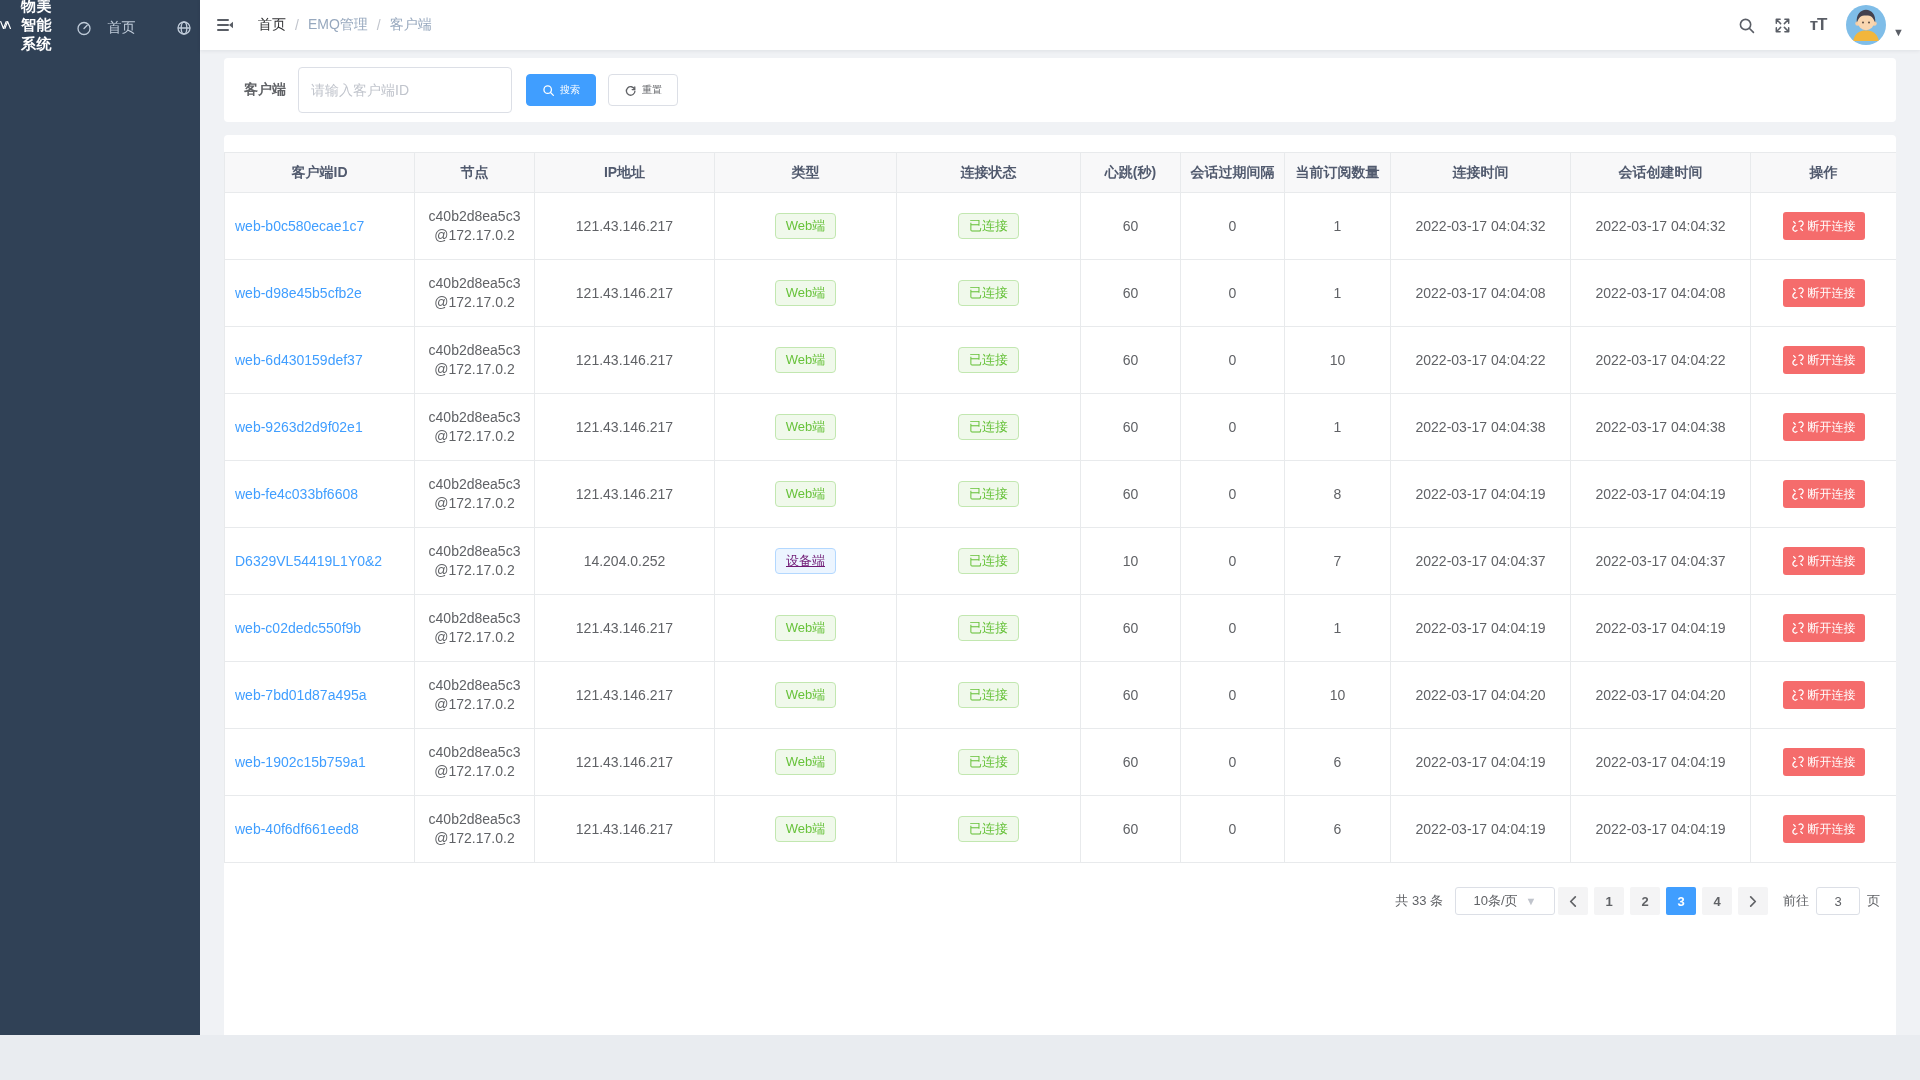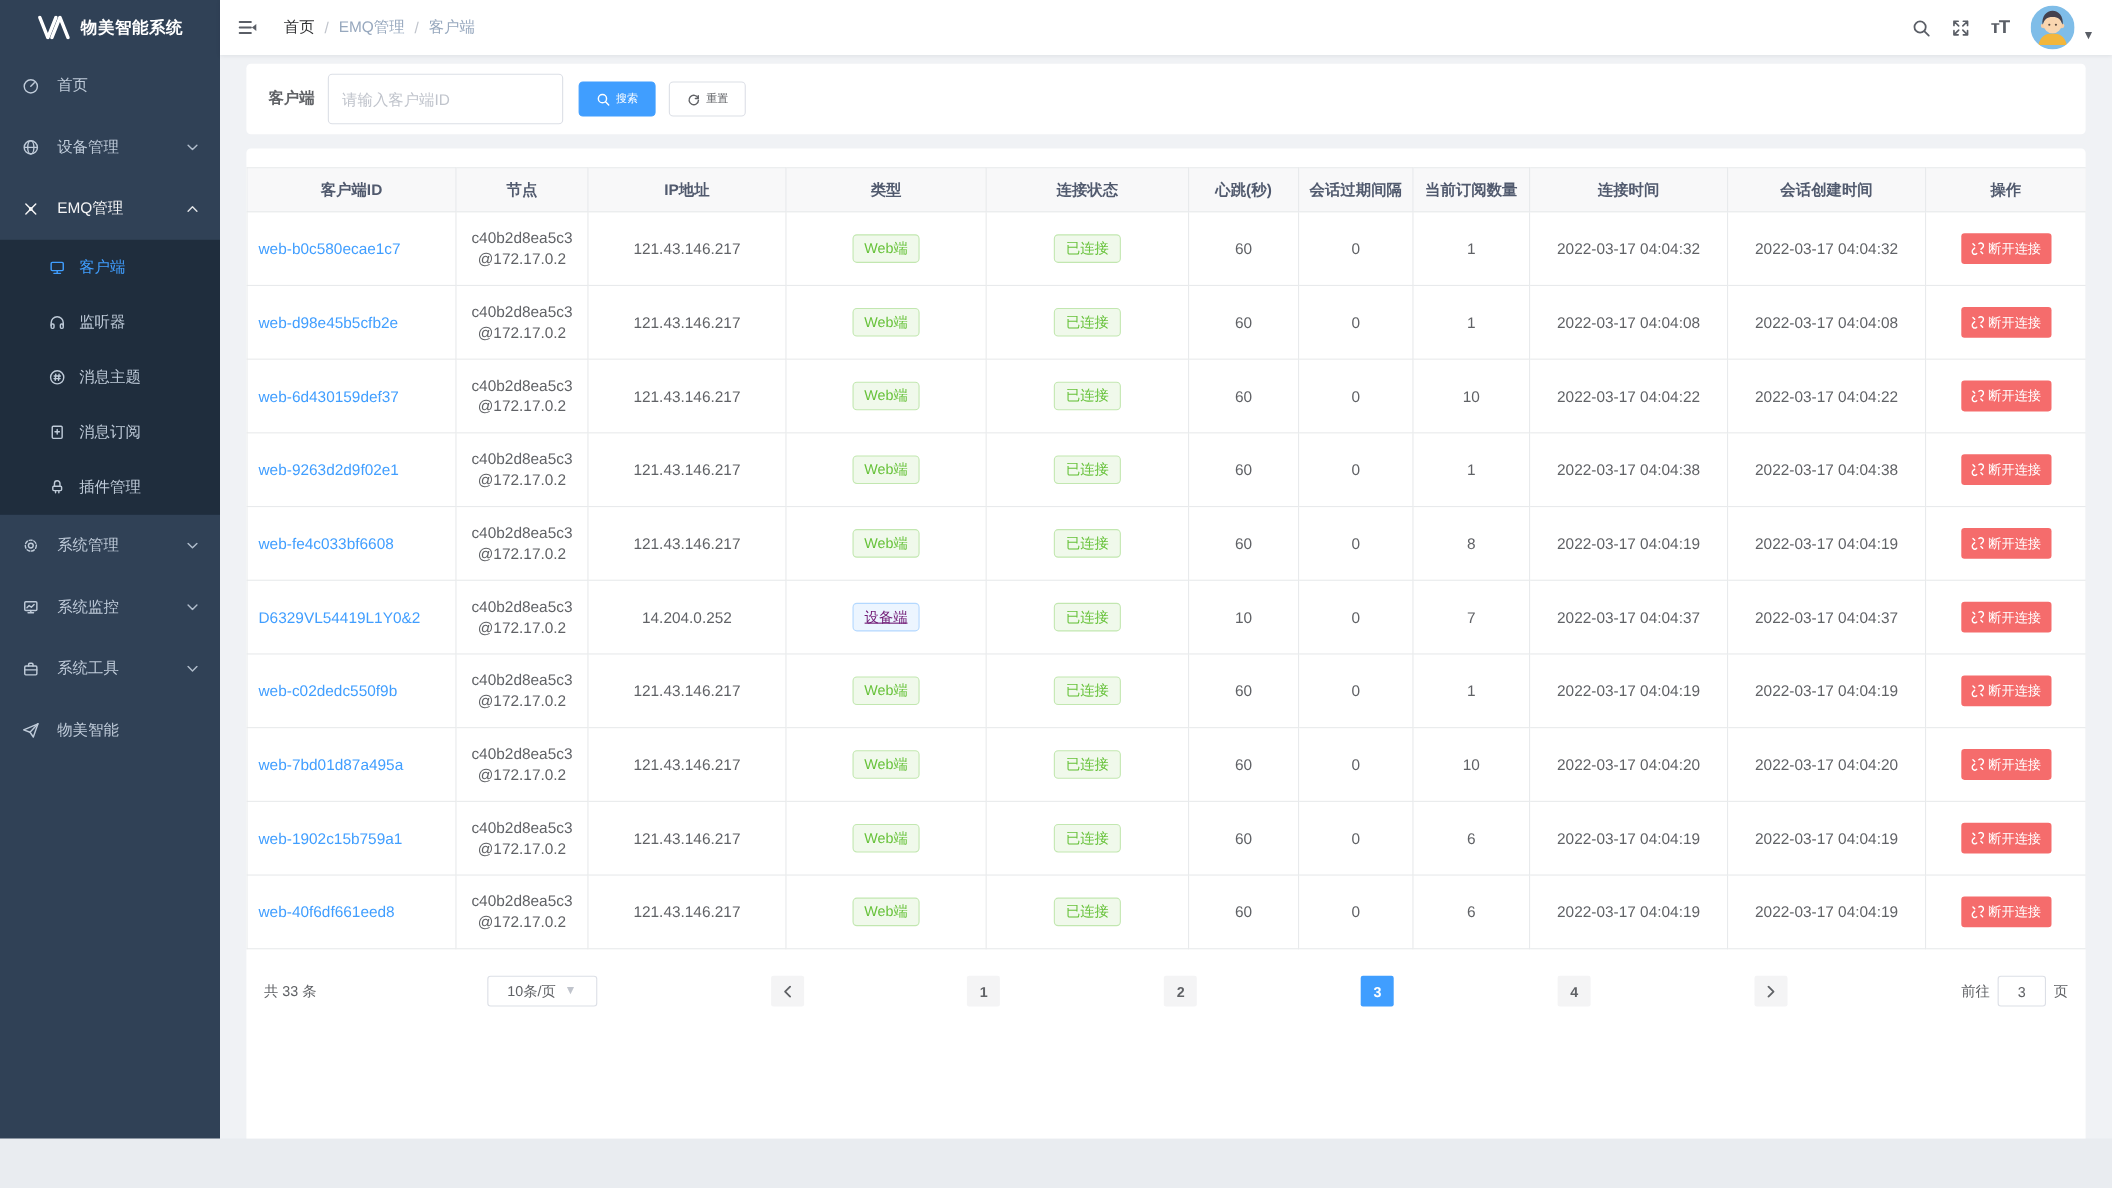--- a/index.html
+++ b/index.html
@@ -5,21 +5,21 @@
   * { box-sizing: border-box; }
   html,body { margin:0; padding:0; }
   body {
     width:1920px; height:1080px; overflow:hidden;
     background:#e9ecf0;
     font-family:"Liberation Sans","DejaVu Sans",sans-serif;
   }
   .app { width:1920px; height:1035px; display:flex; }
 
   
-  .sidebar { width:200px; flex-shrink:0; background:#304156; display:flex; flex-direction:column; overflow:hidden; }
+  .sidebar { width:200px; flex-shrink:0; background:#304156; display:flex; flex-direction:row; overflow:hidden; }
   .logo { height:50px; display:flex; align-items:center; justify-content:center; gap:10px; }
   .logo-title { color:#fff; font-weight:bold; font-size:15px; letter-spacing:.5px; }
   .menu-item { height:56px; display:flex; align-items:center; padding:0 20px; color:#bfcbd9; font-size:14px; cursor:pointer; white-space:nowrap; }
   .menu-item .micon { width:16px; height:16px; margin-right:16px; flex-shrink:0; }
   .menu-item .arrow { margin-left:auto; opacity:.9; }
   .menu-item.open-parent { color:#f4f4f5; }
   .submenu { background:#1f2d3d; }
   .submenu .menu-item { height:50px; padding-left:44px; }
   .submenu .menu-item .micon { margin-right:12px; }
   .submenu .menu-item.active { color:#409eff; }
@@ -57,23 +57,23 @@
   td { height:67px; text-align:center; font-size:14px; color:#606266; }
   td.cid { text-align:left; padding-left:10px; }
   .cid-link { color:#409eff; text-decoration:none; cursor:pointer; }
   .node div { line-height:19px; }
   .tag { display:inline-block; height:26px; line-height:24px; padding:0 10px; border-radius:4px; font-size:13px; border:1px solid; }
   .tag-success { color:#67c23a; background:#f0f9eb; border-color:#c2e7b0; }
   .tag-primary { color:#701a75; background:#ecf5ff; border-color:#b3d8ff;text-decoration:underline; }
   .btn-danger { background:#f56c6c; color:#fff; border:none; border-radius:3px; height:28px; padding:0 9px; font-size:12px; display:inline-flex; align-items:center; gap:4px; cursor:pointer; font-family:inherit; }
 
   
-  .pagination { display:flex; align-items:center; justify-content:space-between; margin:24px 16px 0; flex-shrink:0; }
+  .pagination { display:flex; align-items:center; justify-content:flex-end; margin:24px 16px 0; flex-shrink:0; }
   .pg-total { font-size:13px; color:#606266; margin-right:12px; }
-  .pg-select { width:100px; height:28px; border:1px solid #dcdfe6; border-radius:3px; background:#fff; display:flex; align-items:center; justify-content:center; gap:8px; color:#606266; font-size:13px; margin-right:12px; cursor:pointer; }
+  .pg-select { width:100px; height:28px; border:1px solid #dcdfe6; border-radius:3px; background:#fff; display:flex; align-items:center; justify-content:center; gap:8px; color:#606266; font-size:13px; cursor:pointer; }
   .pg-select .sel-caret { color:#c0c4cc; font-size:11px; }
   .pg-btn { min-width:30px; height:28px; background:#f4f4f5; border-radius:2px; margin:0 3px; display:flex; align-items:center; justify-content:center; font-size:13px; color:#606266; font-weight:bold; cursor:pointer; padding:0 4px; }
   .pg-btn.active { background:#409eff; color:#fff; }
   .pg-goto { display:flex; align-items:center; gap:7px; font-size:13px; color:#606266; margin-left:12px; }
   .pg-input { width:44px; height:28px; border:1px solid #dcdfe6; border-radius:3px; text-align:center; font-size:13px; color:#606266; outline:none; font-family:inherit; }
 </style>
 </head>
 <body>
 
 <div class="app">

